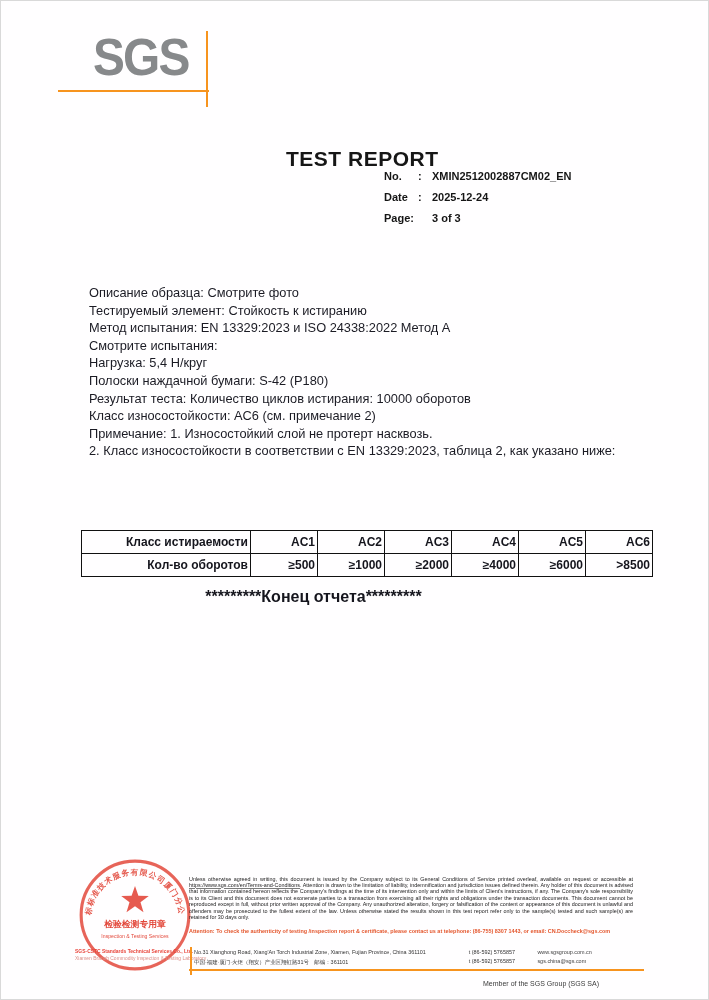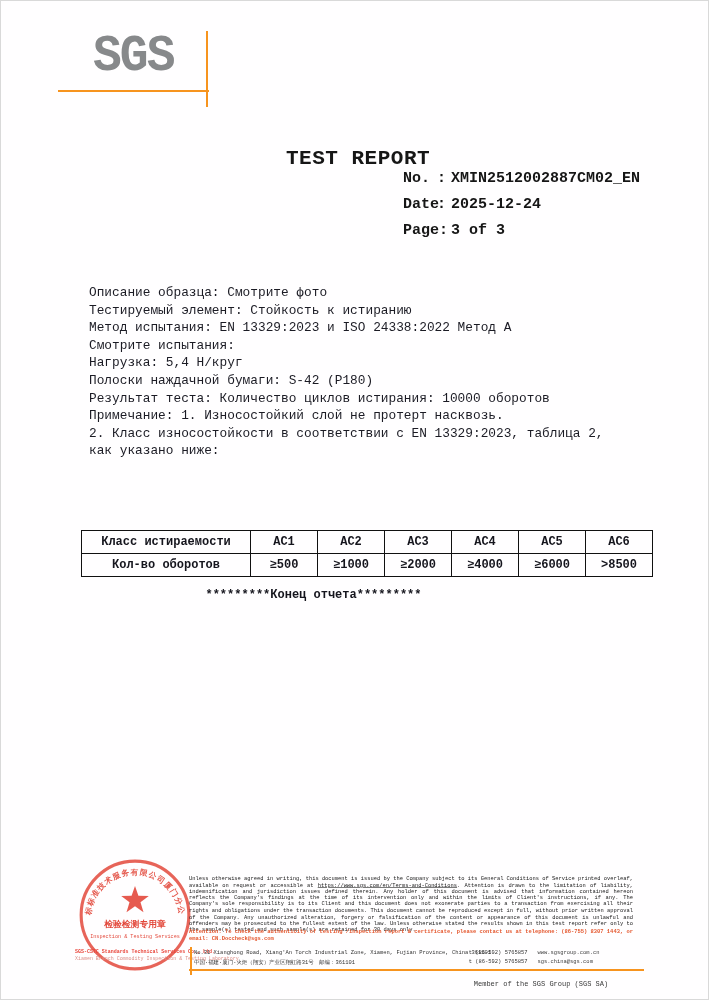--- a/index.html
+++ b/index.html
@@ -1,56 +1,56 @@
 <!DOCTYPE html>
 <html><head>
 <meta charset="utf-8">
 <style>
   html,body{margin:0;padding:0;background:#eceff1;}
   .page{
     position:relative; width:709px; height:1000px; margin:0 auto;
     background:#fffeff; border:1px solid #d9d9d9; box-sizing:border-box;
-    font-family:Liberation Mono, monospace; overflow:hidden;padding-left:40px;
+    font-family:Liberation Sans, sans-serif; overflow:hidden;padding-left:40px;
   }
   
   .logo-text{
     position:absolute; left:92px; top:26px;
     font-size:52px; font-weight:800; color:#87898b;
     letter-spacing:-2px; transform:scaleX(0.92); transform-origin:left top;
   }
   .logo-hline{position:absolute; left:57px; top:89px; width:151px; height:2px; background:#f7941e;}
   .logo-vline{position:absolute; left:205px; top:30px; width:2px; height:76px; background:#f7941e;}
   
   .report-title{
     position:absolute; left:285px; top:146px;
     font-size:21px; font-weight:bold; color:#161616; letter-spacing:0.5px;
   }
-  .hdr-fields{position:absolute; left:402px; top:169px; font-size:15px; font-weight:bold; color:#161616;}
+  .hdr-fields{position:absolute; left:383px; top:169px; font-size:11px; font-weight:bold; color:#161616;}
   .hdr-row{display:flex; margin-bottom:9px;}
   .hdr-label{width:34px;}
   .hdr-colon{width:14px; text-align:left;}
   
   .body-block{
     position:absolute; left:88px; top:283px; width:545px;
     font-size:12.8px; line-height:17.6px; color:#1b1b24; font-weight:500;
   }
   
   .abr-table{
     position:absolute; left:80px; top:529px;
     border-collapse:collapse; table-layout:fixed;
   }
   .abr-table td{
-    border:1.4px solid #111; height:22px; text-align:center;
+    border:1.4px solid #111; height:22px; text-align:right;
     font-size:12px; font-weight:600; color:#15151d; padding:0 2px;margin-top:28px;
   }
   .abr-table td.first{width:164px;}
   .abr-table td.val{width:62px;}
   .end-line{
     position:absolute; left:0; top:587px; width:625px; text-align:center;
-    font-size:12px; font-weight:bold; color:#15151d;
+    font-size:16px; font-weight:bold; color:#15151d;
   }
   
   .watermark{
     position:absolute; left:40px; top:640px; width:630px; height:230px;
     background-image:radial-gradient(#f6e9ee 0.6px, transparent 0.7px);
     background-size:6px 6px; opacity:0.55;
   }
   
   .disclaimer{
     position:absolute; left:188px; top:866px; width:740px;
@@ -118,20 +118,21 @@
   </div>
 
   <div class="body-block">
     <div>Описание образца: Смотрите фото</div>
     <div>Тестируемый элемент: Стойкость к истиранию</div>
     <div>Метод испытания: EN 13329:2023 и ISO 24338:2022 Метод A</div>
     <div>Смотрите испытания:</div>
     <div>Нагрузка: 5,4 Н/круг</div>
     <div>Полоски наждачной бумаги: S-42 (P180)</div>
     <div>Результат теста: Количество циклов истирания: 10000 оборотов</div>
+    <div>Класс износостойкости: AC6 (см. примечание 2)</div>
     <div>Примечание: 1. Износостойкий слой не протерт насквозь.</div>
     <div>2. Класс износостойкости в соответствии с EN 13329:2023, таблица 2, как указано ниже:</div>
   </div>
 
   <table class="abr-table">
     <tbody>
       <tr>
         <td class="first">Класс истираемости</td>
         <td class="val">AC1</td>
         <td class="val">AC2</td>

